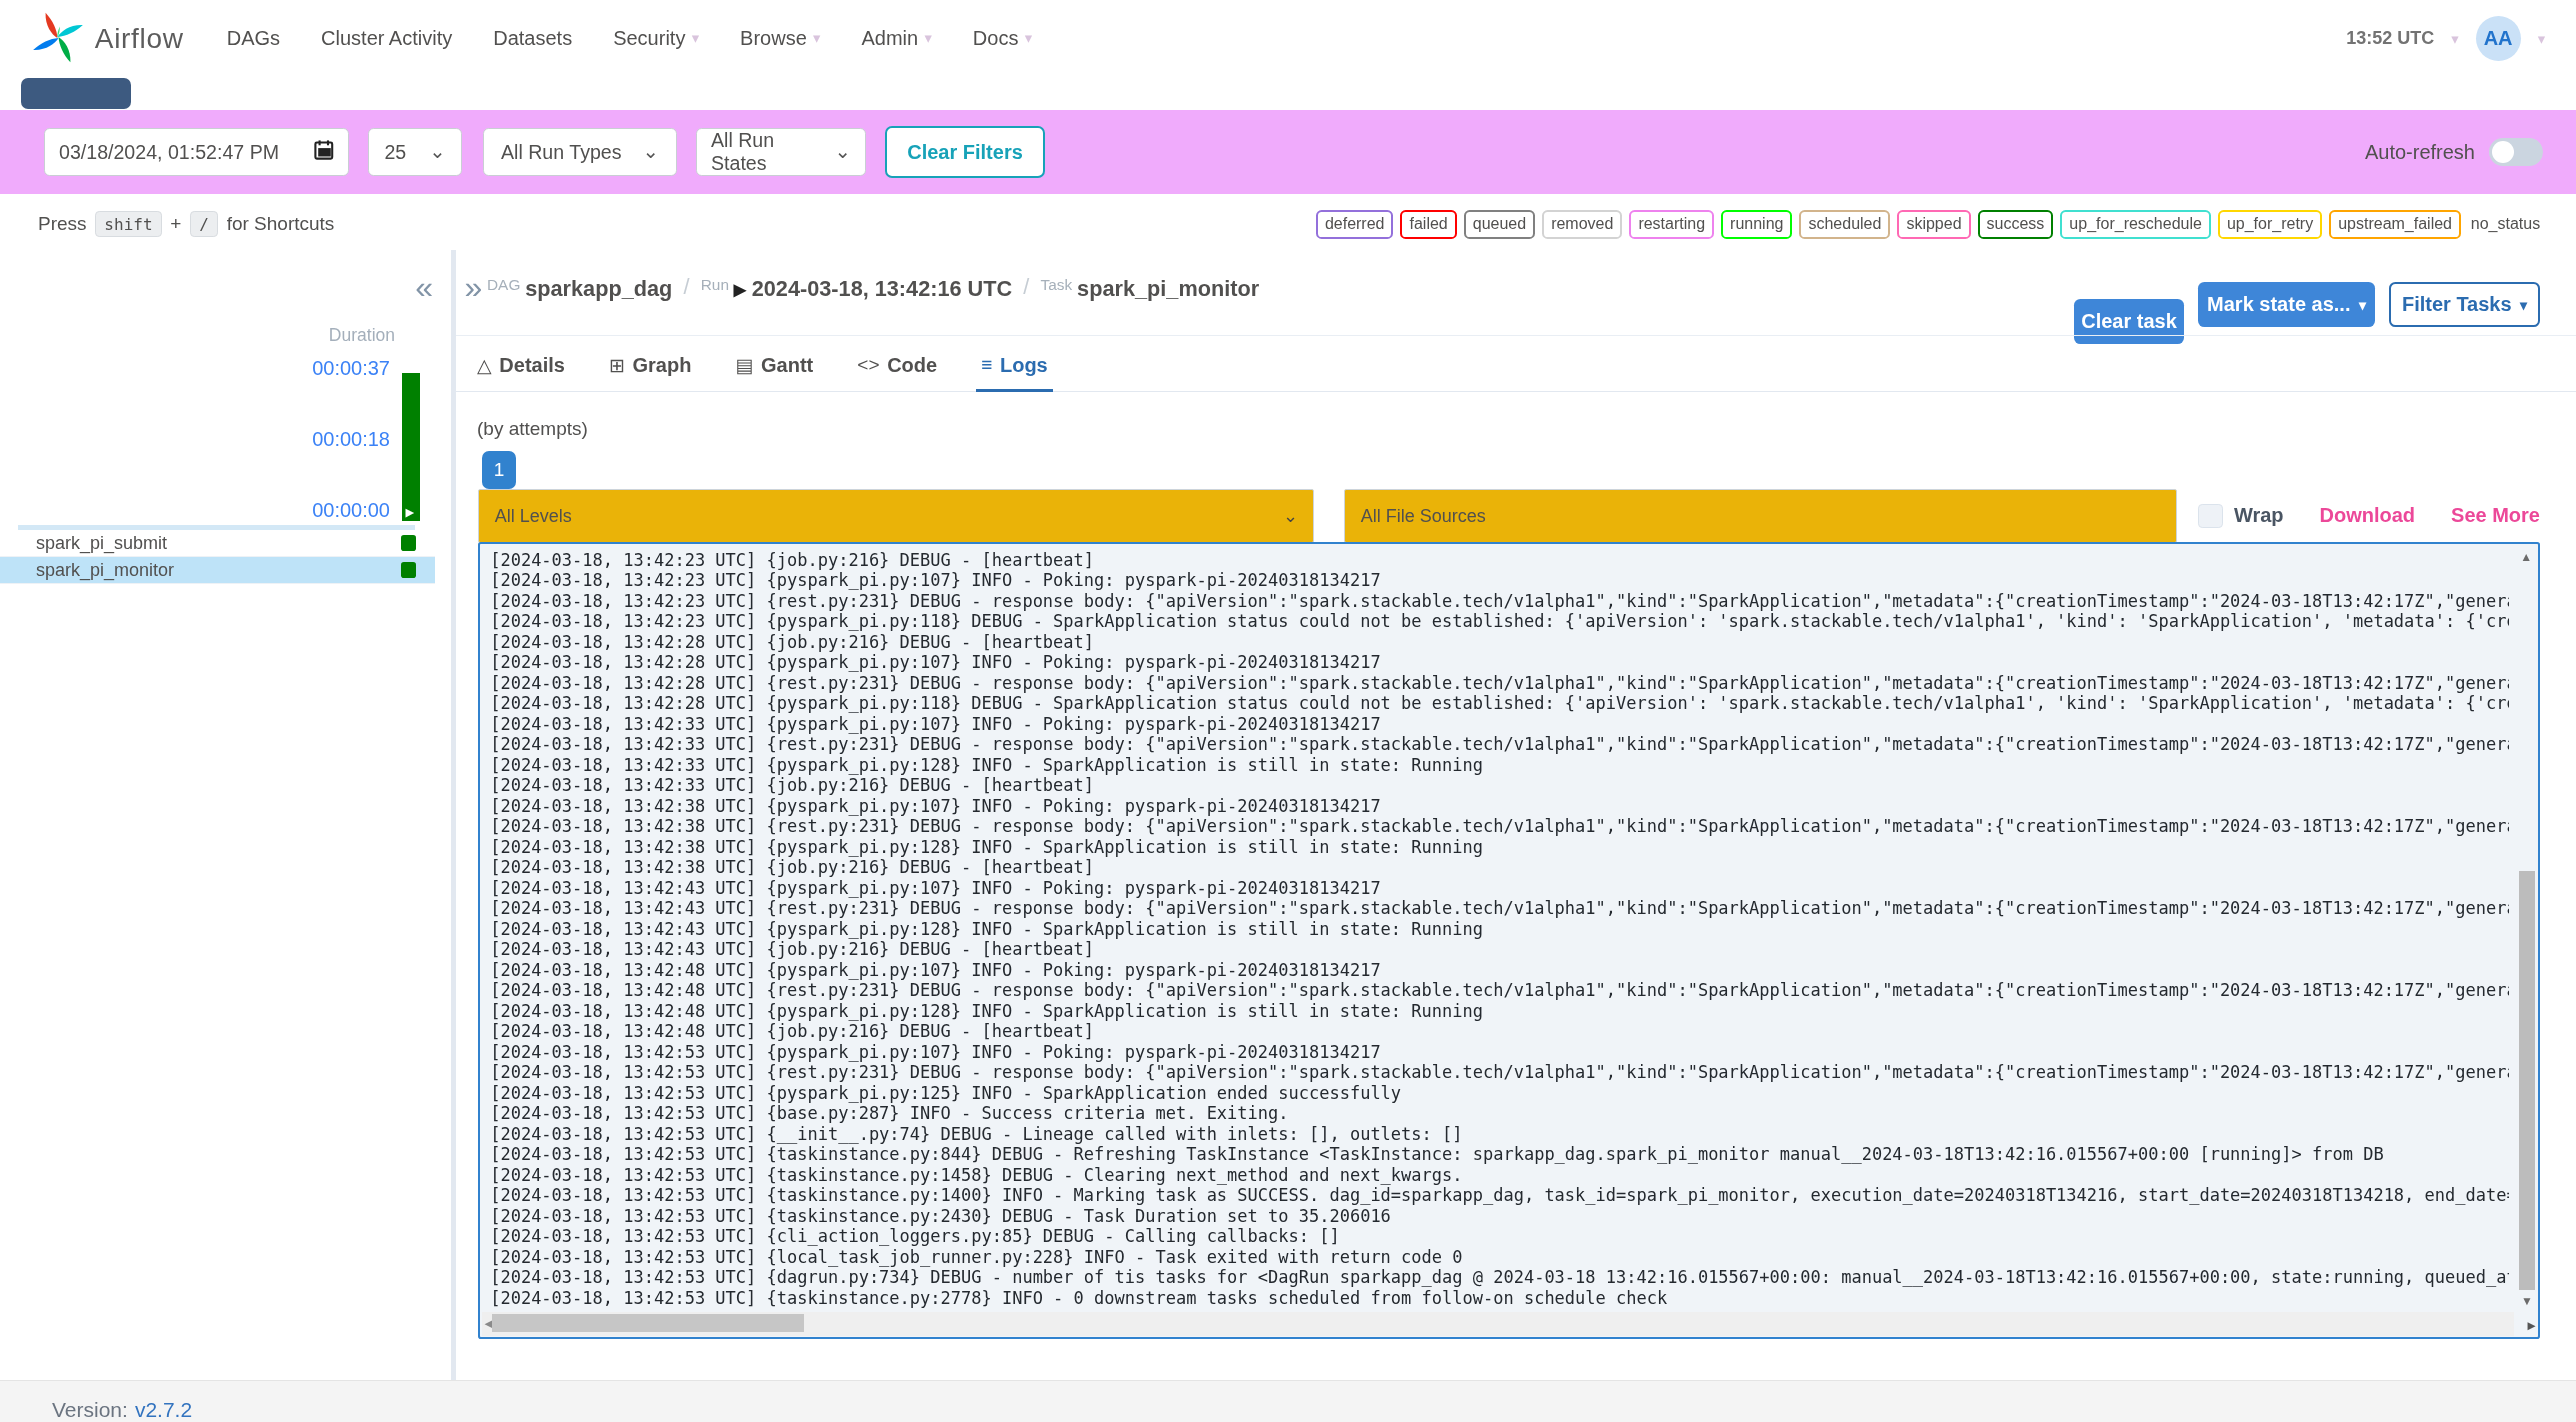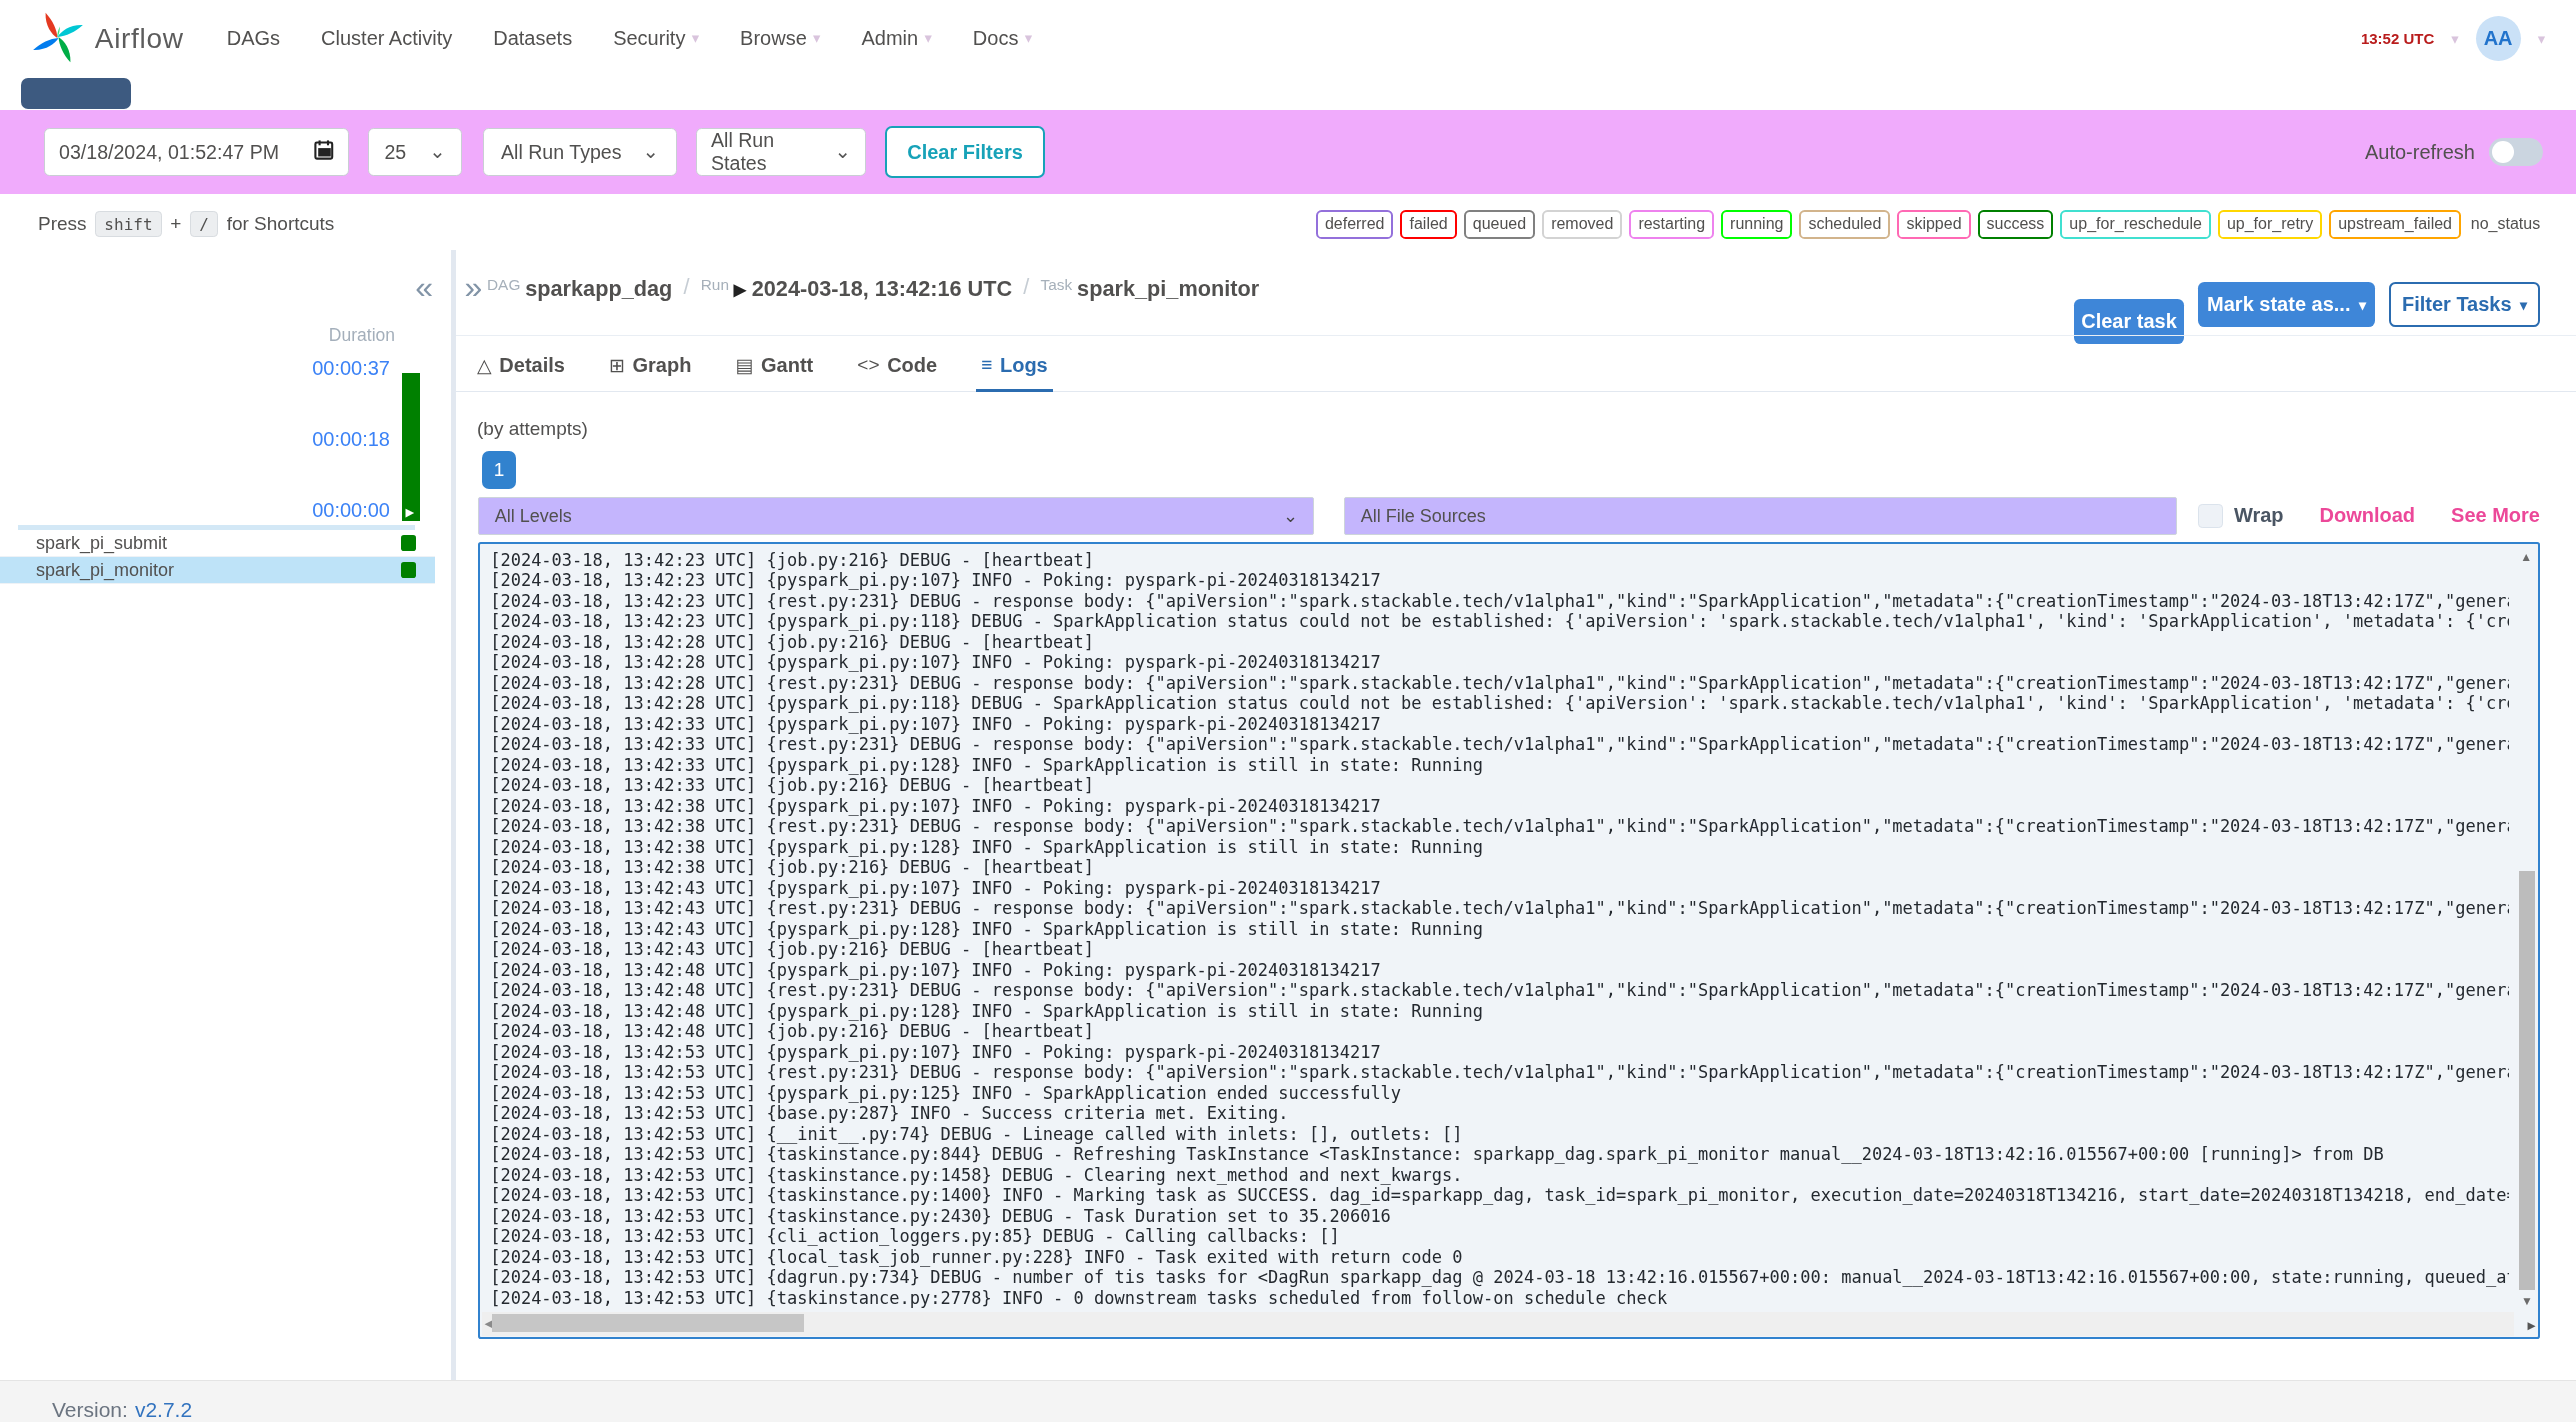--- a/index.html
+++ b/index.html
@@ -8,21 +8,21 @@
 
   
   .navbar{position:absolute;top:0;left:0;right:0;height:77px;display:flex;align-items:center;padding-left:31px;box-sizing:border-box;}
   .brand{display:flex;align-items:center;gap:9.8px;}
   .brand-text{font-size:28px;color:#5c5c5c;letter-spacing:0.7px;}
   .nav-menu{display:flex;gap:41px;margin-left:43px;font-size:20px;color:#51504f;}
   .nav-item{display:flex;align-items:center;gap:6.3px;cursor:pointer;}
   .caret-nav{color:#d9c4dd;font-size:14.7px;display:none;line-height:1;}
   .nav-item.has-caret .caret-nav{display:inline;}
   .nav-right{margin-left:auto;display:flex;align-items:center;gap:17px;padding-right:31px;}
-  .clock{font-size:15px;font-weight:700;color:#b91c1c;}
+  .clock{font-size:18px;font-weight:700;color:#737373;}
   .caret-soft{color:#d9c4dd;font-size:14.7px;}
   .avatar{width:45px;height:45px;border-radius:50%;background:#cae1f7;color:#2173cc;font-weight:700;font-size:20px;display:flex;align-items:center;justify-content:center;}
 
   .grid-partial{position:absolute;left:21px;top:78px;width:110px;height:31px;background:#3d5a80;border-radius:7px;}
 
   
   .filterbar{position:absolute;left:0;top:110px;width:100%;height:84px;background:#f0abfc;display:flex;align-items:center;padding:0 33px 0 44px;box-sizing:border-box;}
   .control{height:48px;background:#fff;border:0.7px solid #c9ced4;border-radius:5.6px;display:flex;align-items:center;font-size:19.6px;color:#51504f;box-sizing:border-box;}
   .date-input{width:305px;padding:0 14px;justify-content:space-between;margin-right:19px;}
   .sel-25{width:94px;padding:0 15.4px;justify-content:space-between;margin-right:21px;}
@@ -82,21 +82,21 @@
   .tab{display:flex;align-items:center;gap:7.7px;font-size:20px;font-weight:700;color:#51504f;position:relative;height:100%;cursor:pointer;}
   .tab .ticon{font-size:19px;font-weight:400;}
   .tab.active{color:#2b6cb0;}
   .tab.active .ticon{color:#2b6cb0;}
   .tab.active::after{content:"";position:absolute;left:-5.6px;right:-5.6px;bottom:-1.4px;height:3.5px;background:#2b6cb0;}
 
   .by-attempts{position:absolute;left:21px;top:168px;font-size:19px;color:#51504f;}
   .attempt-btn{position:absolute;left:26px;top:201px;width:34px;height:38px;background:#3182ce;color:#fff;font-size:19px;border-radius:7px;display:flex;align-items:center;justify-content:center;cursor:pointer;}
 
   .filters-row{position:absolute;left:22.4px;right:36px;top:247px;height:38px;display:flex;align-items:center;}
-  .select{height:38px;border:0.7px solid #cdd4da;border-radius:2.1px;background:#c4b5fd;display:flex;align-items:center;justify-content:space-between;font-size:18px;color:#51504f;padding:0 15.4px;box-sizing:border-box;cursor:pointer;}
+  .select{height:54px;border:0.7px solid #cdd4da;border-radius:2.1px;background:#eab308;display:flex;align-items:center;justify-content:space-between;font-size:18px;color:#51504f;padding:0 15.4px;box-sizing:border-box;cursor:pointer;}
   .sel-levels{width:836px;margin-right:30px;}
   .sel-sources{width:833px;}
   .select .chev{font-size:18px;color:#444;}
   .log-links{margin-left:auto;display:flex;align-items:center;gap:36px;}
   .wrap-group{display:flex;align-items:center;gap:11.2px;font-size:20px;font-weight:700;color:#4a5563;cursor:pointer;}
   .checkbox{width:22.4px;height:22.4px;border:1.4px solid #dbe3ec;background:#eef2f7;border-radius:4.2px;}
   .link{font-size:20px;font-weight:700;color:#ec4899;cursor:pointer;}
 
   .logbox{position:absolute;left:22.4px;top:292px;width:2062px;height:797px;border:2.1px solid #3182ce;border-radius:2.8px;background:#f0f4f8;box-sizing:border-box;overflow:hidden;}
   .loglines{position:absolute;left:9.8px;top:5.6px;right:29px;bottom:29px;overflow:hidden;

